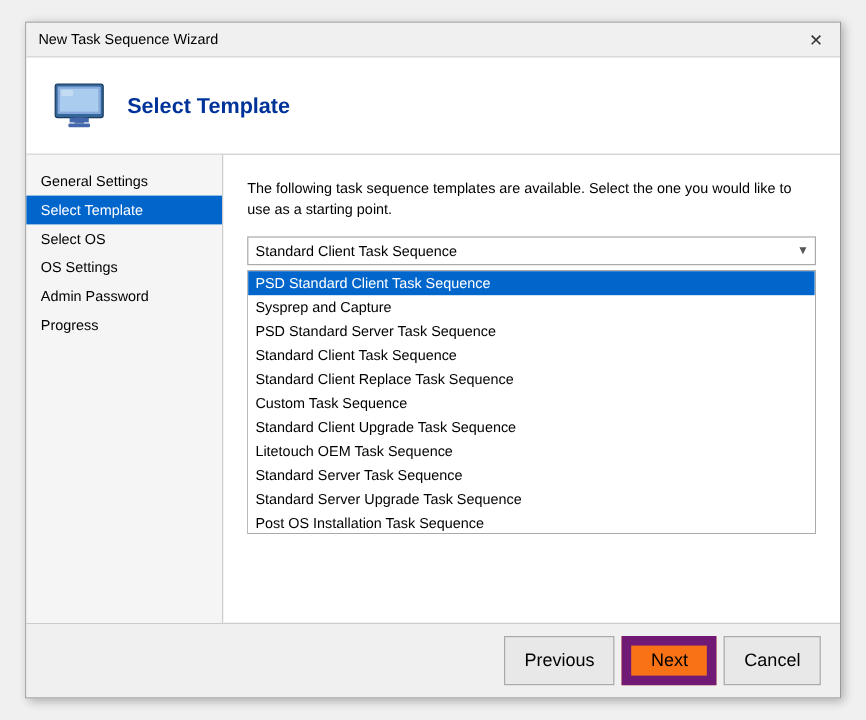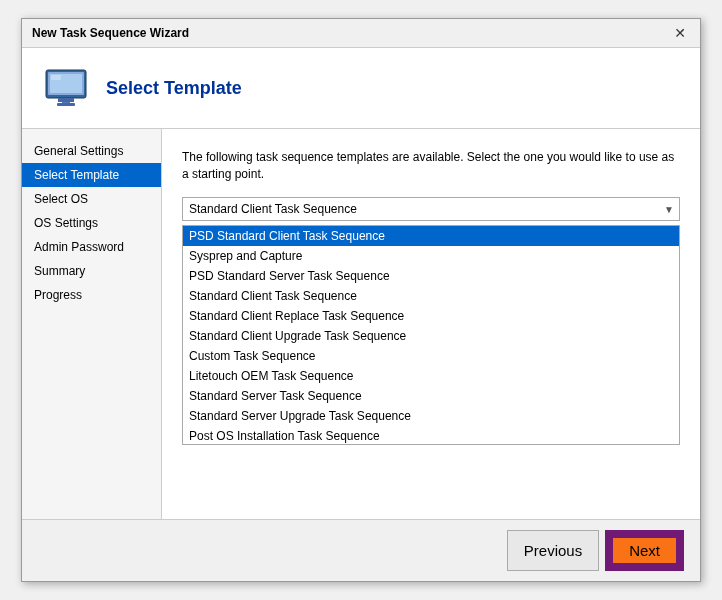--- a/index.html
+++ b/index.html
@@ -23,21 +23,20 @@
       background: #f0f0f0;
       border-bottom: 1px solid #ccc;
       padding: 6px 10px;
       display: flex;
       align-items: center;
       justify-content: space-between;
     }
     .title-bar-text {
       font-size: 12px;
       color: #000;
-      font-weight: bold;
     }
     .title-bar-close {
       cursor: pointer;
       font-size: 14px;
       color: #333;
       background: none;
       border: none;
       padding: 0 4px;
     }
     .header-section {
@@ -56,21 +55,21 @@
     .header-title {
       font-size: 18px;
       font-weight: bold;
       color: #003399;
     }
     .main-content {
       display: flex;
       height: 390px;
     }
     .sidebar {
-      width: 140px;
+      width: 164px;
       background: #f5f5f5;
       border-right: 1px solid #ccc;
       padding: 10px 0;
     }
     .sidebar-item {
       padding: 5px 12px;
       cursor: pointer;
       color: #000;
       font-size: 12px;
     }
@@ -180,46 +179,46 @@
   </div>
 
   <div class="main-content">
 
     <div class="sidebar">
     <div class="sidebar-item">General Settings</div>
         <div class="sidebar-item active">Select Template</div>
         <div class="sidebar-item">Select OS</div>
         <div class="sidebar-item">OS Settings</div>
         <div class="sidebar-item">Admin Password</div>
-        <div class="sidebar-item">Summary</div>
         <div class="sidebar-item">Progress</div>
       </div>
 
     <div class="content-area">
       <p class="description-text">The following task sequence templates are available.  Select the one you would like to use as a starting point.</p>
 
       <div class="dropdown-wrapper">
         <select class="dropdown-select">
         <option>Standard Client Task Sequence</option></select>
         <span class="dropdown-arrow">▼</span>
       </div>
 
       <div class="listbox">
       <div class="listbox-item selected">PSD Standard Client Task Sequence</div>
           <div class="listbox-item">Sysprep and Capture</div>
           <div class="listbox-item">PSD Standard Server Task Sequence</div>
           <div class="listbox-item">Standard Client Task Sequence</div>
           <div class="listbox-item">Standard Client Replace Task Sequence</div>
+          <div class="listbox-item">Custom Task Sequence</div>
           <div class="listbox-item">Standard Client Upgrade Task Sequence</div>
-          <div class="listbox-item">Custom Task Sequence</div>
           <div class="listbox-item">Litetouch OEM Task Sequence</div>
           <div class="listbox-item">Standard Server Task Sequence</div>
           <div class="listbox-item">Standard Server Upgrade Task Sequence</div>
           <div class="listbox-item">Post OS Installation Task Sequence</div>
         </div>
     </div>
   </div>
 
   <div class="footer">
     <button class="btn">Previous</button>
     <button class="btn primary">Next</button>
+    <button class="btn">Cancel</button>
   </div>
 </div>
 
 </body></html>

